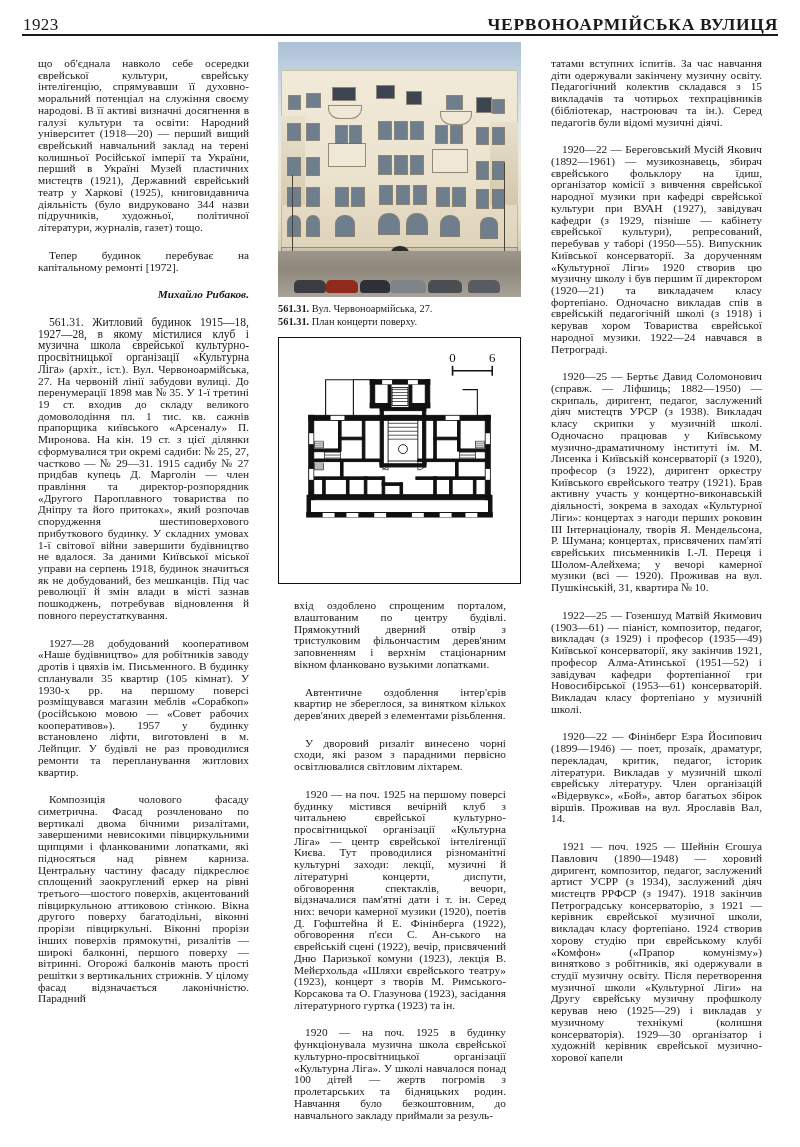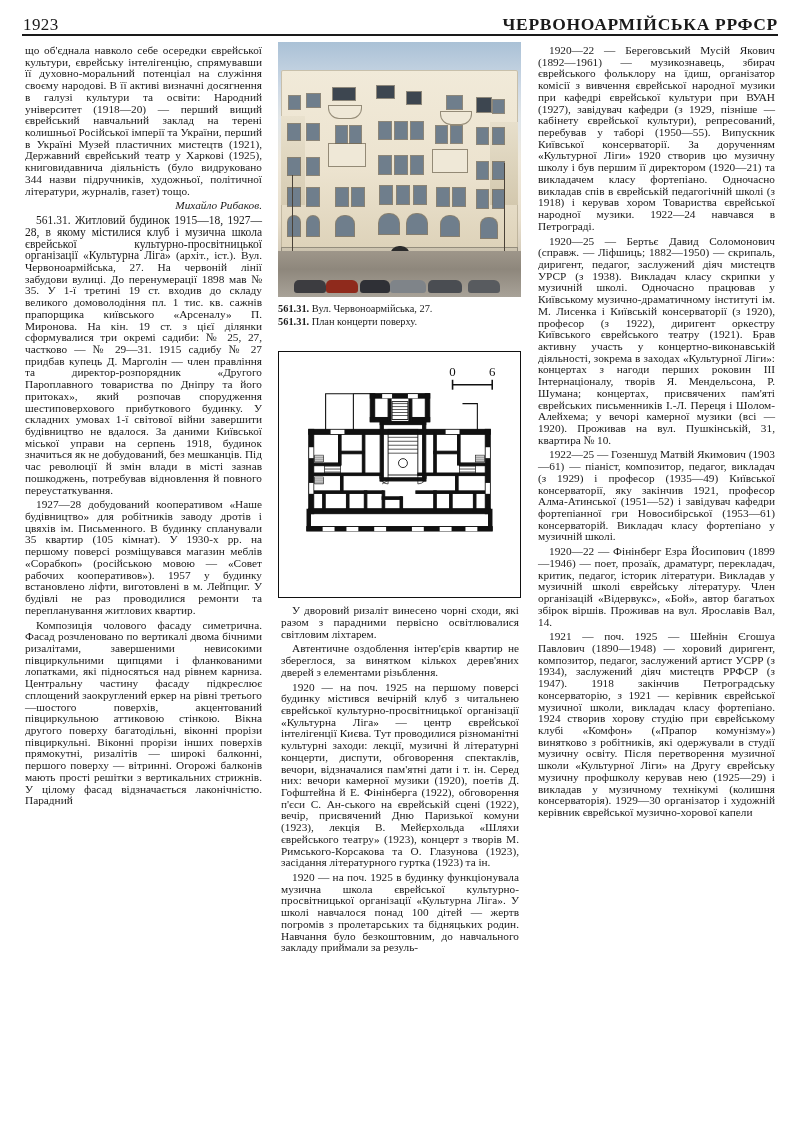--- a/index.html
+++ b/index.html
@@ -61,40 +61,41 @@
     gap: 13px;
   }
   .col {
     width: 243px;
     position: relative;
   }
   .col.mid { width: 244px; }
   .col.right { width: 243px; }
 
   p {
-    margin: 3px;
+    margin: 16px;
     font-size: 11.3px;
     line-height: 11.72px;
     text-align: justify;
     text-indent: 0;
     hyphens: manual;
     word-spacing: -0.1px;
   }
   p.ind { text-indent: 11px; }
 
   .sig {
     display: block;
     text-align: right;
     font-style: italic;
     font-size: 11.3px;
     line-height: 11.72px;
   }
   .signed-line {
     display: flex;
     justify-content: flex-end;
+    font-weight: bold;
   }
 
   .entry-head {
     font-weight: normal;
     font-size: 11.5px;
   }
 
   
   .figure-photo {
     width: 243px;
@@ -163,37 +164,38 @@
   .plan-svg { display:block; width:100%; height:100%; }
 
   .caption {
     font-size: 10.4px;
     line-height: 11.6px;
     margin: 0 0 1px 0;
     text-align: left;
   }
   .caption .num { font-weight: bold; }
 
-  .cap-block { margin-bottom: 24px; }
+  .cap-block { margin-bottom: 10px; }
 </style>
 </head>
 <body>
 
 <div class="page">
 
   <div class="runhead">
     <div class="folio">1923</div>
-    <div class="runhead-title">ЧЕРВОНОАРМІЙСЬКА  РРФСР</div>
+    <div class="runhead-title">ЧЕРВОНОАРМІЙСЬКА  ВУЛИЦЯ</div>
   </div>
   <div class="rule"></div>
 
   <div class="cols">
 
     <div class="col left">
       <p>що об'єднала навколо себе осередки єврейської культури, єврейську інтелігенцію, спрямувавши її духовно-моральний потенціал на служіння своєму народові. В її активі визначні досягнення в галузі культури та освіти: Народний університет (1918—20) — перший вищий єврейський навчальний заклад на терені колишньої Російської імперії та України, перший в Україні Музей пластичних мистецтв (1921), Державний єврейський театр у Харкові (1925), книговидавнича діяльність (було видруковано 344 назви підручників, художньої, політичної літератури, журналів, газет) тощо.</p>
+      <p class="ind">Тепер будинок перебуває на капітальному ремонті [1972].</p>
       <p class="signed-line">
         <span class="sig">Михайло Рибаков.</span>
       </p>
       <p class="ind"><span class="entry-head">561.31. Житловий будинок 1915—18, 1927—28, в якому містилися клуб і музична школа єврейської культурно-просвітницької організації «Культурна Ліга»</span> <span>(архіт., іст.). Вул. Червоноармійська, 27. На червоній лінії забудови вулиці. До перенумерації 1898 мав № 35. У 1-ї третині 19 ст. входив до складу великого домоволодіння пл. 1 тис. кв. сажнів прапорщика київського «Арсеналу» П. Миронова. На кін. 19 ст. з цієї ділянки сформувалися три окремі садиби: № 25, 27, частково — № 29—31. 1915 садибу № 27 придбав купець Д. Марголін — член правління та директор-розпорядник «Другого Пароплавного товариства по Дніпру та його притоках», який розпочав спорудження шестиповерхового прибуткового будинку. У складних умовах 1-ї світової війни завершити будівництво не вдалося. За даними Київської міської управи на серпень 1918, будинок значиться як не добудований, без мешканців. Під час революції й змін влади в місті зазнав пошкоджень, потребував відновлення й повного переустаткування.</span></p>
       <p class="ind">1927—28 добудований кооперативом «Наше будівництво» для робітників заводу дротів і цвяхів ім. Письменного. В будинку спланували 35 квартир (105 кімнат). У 1930-х рр. на першому поверсі розміщувався магазин меблів «Сорабкоп» (російською мовою — «Совет рабочих кооперативов»). 1957 у будинку встановлено ліфти, виготовлені в м. Лейпциг. У будівлі не раз проводилися ремонти та перепланування житлових квартир.</p>
       <p class="ind">Композиція чолового фасаду симетрична. Фасад розчленовано по вертикалі двома бічними ризалітами, завершеними невисокими півциркульними щипцями і фланкованими лопатками, які підносяться над рівнем карниза. Центральну частину фасаду підкреслює сплощений заокруглений еркер на рівні третього—шостого поверхів, акцентований півциркульною аттиковою стінкою. Вікна другого поверху багатодільні, віконні прорізи півциркульні. Віконні прорізи інших поверхів прямокутні, ризалітів — широкі балконні, першого поверху — вітринні. Огорожі балконів мають прості решітки з вертикальних стрижнів. У цілому фасад відзначається лаконічністю. Парадний</p>
     </div>
 
     <div class="col mid">
 
@@ -409,27 +411,29 @@
             <g fill="#ffffff" stroke="none">
               <rect x="52" y="78.4" width="14" height="4.3"></rect>
               <rect x="168" y="78.4" width="14" height="4.3"></rect>
               <rect x="104" y="42.4" width="10" height="4.3"></rect>
               <rect x="130" y="42.4" width="10" height="4.3"></rect>
             </g>
           </g>
         </svg>
       </div>
 
+      <p>вхід оздоблено спрощеним порталом, влаштованим по центру будівлі. Прямокутний дверний отвір з тристулковим фільончастим дерев'яним заповненням і верхнім стаціонарним вікном фланковано вузькими лопатками.</p>
+      <p class="ind">Автентичне оздоблення інтер'єрів квартир не збереглося, за винятком кількох дерев'яних дверей з елементами різьблення.</p>
       <p class="ind">У дворовий ризаліт винесено чорні сходи, які разом з парадними первісно освітлювалися світловим ліхтарем.</p>
-      <p class="ind">Автентичне оздоблення інтер'єрів квартир не збереглося, за винятком кількох дерев'яних дверей з елементами різьблення.</p>
       <p class="ind">1920 — на поч. 1925 на першому поверсі будинку містився вечірній клуб з читальнею єврейської культурно-просвітницької організації «Культурна Ліга» — центр єврейської інтелігенції Києва. Тут проводилися різноманітні культурні заходи: лекції, музичні й літературні концерти, диспути, обговорення спектаклів, вечори, відзначалися пам'ятні дати і т. ін. Серед них: вечори камерної музики (1920), поетів Д. Гофштейна й Е. Фінінберга (1922), обговорення п'єси С. Ан-ського на єврейській сцені (1922), вечір, присвячений Дню Паризької комуни (1923), лекція В. Мейєрхольда «Шляхи єврейського театру» (1923), концерт з творів М. Римського-Корсакова та О. Глазунова (1923), засідання літературного гуртка (1923) та ін.</p>
       <p class="ind">1920 — на поч. 1925 в будинку функціонувала музична школа єврейської культурно-просвітницької організації «Культурна Ліга». У школі навчалося понад 100 дітей — жертв погромів з пролетарських та бідняцьких родин. Навчання було безкоштовним, до навчального закладу приймали за резуль-</p>
     </div>
 
     <div class="col right">
+      <p>татами вступних іспитів. За час навчання діти одержували закінчену музичну освіту. Педагогічний колектив складався з 15 викладачів та чотирьох техпрацівників (бібліотекар, настроювач та ін.). Серед педагогів були відомі музичні діячі.</p>
       <p class="ind">1920—22 — Береговський Мусій Якович (1892—1961) — музикознавець, збирач єврейського фольклору на їдиш, організатор комісії з вивчення єврейської народної музики при кафедрі єврейської культури при ВУАН (1927), завідувач кафедри (з 1929, пізніше — кабінету єврейської культури), репресований, перебував у таборі (1950—55). Випускник Київської консерваторії. За дорученням «Культурної Ліги» 1920 створив цю музичну школу і був першим її директором (1920—21) та викладачем класу фортепіано. Одночасно викладав спів в єврейській педагогічній школі (з 1918) і керував хором Товариства єврейської народної музики. 1922—24 навчався в Петрограді.</p>
       <p class="ind">1920—25 — Бертьє Давид Соломонович (справж. — Ліфшиць; 1882—1950) — скрипаль, диригент, педагог, заслужений діяч мистецтв УРСР (з 1938). Викладач класу скрипки у музичній школі. Одночасно працював у Київському музично-драматичному інституті ім. М. Лисенка і Київській консерваторії (з 1920), професор (з 1922), диригент оркестру Київського єврейського театру (1921). Брав активну участь у концертно-виконавській діяльності, зокрема в заходах «Культурної Ліги»: концертах з нагоди перших роковин III Інтернаціоналу, творів Я. Мендельсона, Р. Шумана; концертах, присвячених пам'яті єврейських письменників І.-Л. Переця і Шолом-Алейхема; у вечорі камерної музики (всі — 1920). Проживав на вул. Пушкінській, 31, квартира № 10.</p>
       <p class="ind">1922—25 — Гозеншуд Матвій Якимович (1903—61) — піаніст, композитор, педагог, викладач (з 1929) і професор (1935—49) Київської консерваторії, яку закінчив 1921, професор Алма-Атинської (1951—52) і завідувач кафедри фортепіанної гри Новосибірської (1953—61) консерваторій. Викладач класу фортепіано у музичній школі.</p>
       <p class="ind">1920—22 — Фінінберг Езра Йосипович (1899—1946) — поет, прозаїк, драматург, перекладач, критик, педагог, історик літератури. Викладав у музичній школі єврейську літературу. Член організацій «Відервукс», «Бой», автор багатьох збірок віршів. Проживав на вул. Ярославів Вал, 14.</p>
       <p class="ind">1921 — поч. 1925 — Шейнін Єгошуа Павлович (1890—1948) — хоровий диригент, композитор, педагог, заслужений артист УСРР (з 1934), заслужений діяч мистецтв РРФСР (з 1947). 1918 закінчив Петроградську консерваторію, з 1921 — керівник єврейської музичної школи, викладач класу фортепіано. 1924 створив хорову студію при єврейському клубі «Комфон» («Прапор комунізму») винятково з робітників, які одержували в студії музичну освіту. Після перетворення музичної школи «Культурної Ліги» на Другу єврейську музичну профшколу керував нею (1925—29) і викладав у музичному технікумі (колишня консерваторія). 1929—30 організатор і художній керівник єврейської музично-хорової капели</p>
     </div>
 
   </div>
 </div>
 

